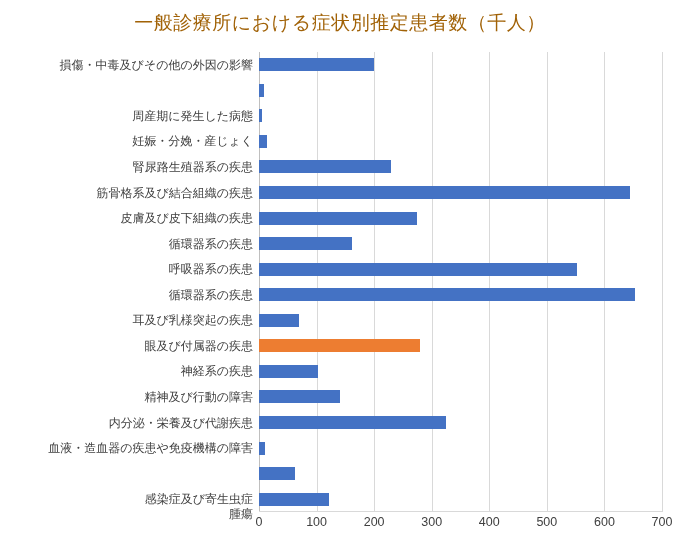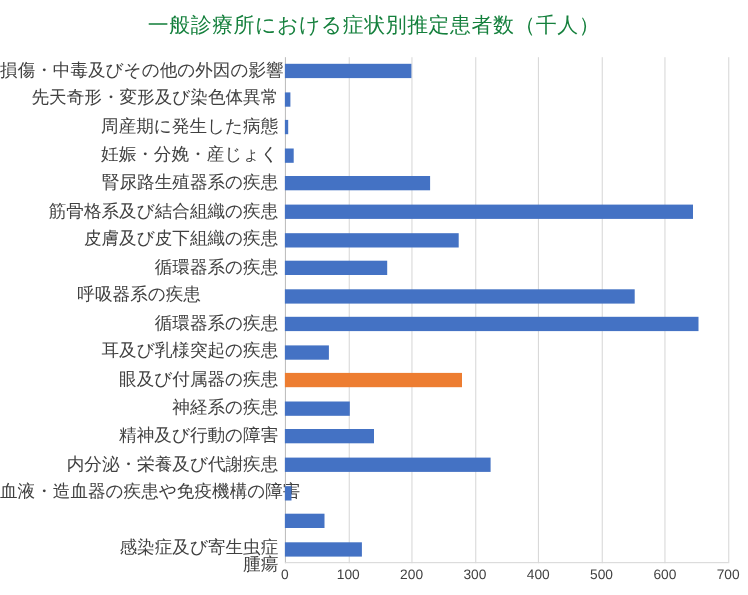--- a/index.html
+++ b/index.html
@@ -20,21 +20,21 @@
     height: 541px;
     box-sizing: border-box;
   }
   #chart-title {
     position: absolute;
     top: 10px;
     left: 0;
     width: 680px;
     text-align: center;
     font-size: 19px;
-    color: #15803d;
+    color: #a16207;
     letter-spacing: 0.5px;
     white-space: nowrap;
   }
   
   #plot {
     position: absolute;
     left: 259px;
     top: 52px;
     width: 403px;
     height: 460px;
@@ -80,21 +80,21 @@
     left: 0;
     top: 52px;
     width: 253px;
     height: 460px;
   }
   .cat-label {
     position: absolute;
     right: 0;
     width: 253px;
     text-align: right;
-    font-size: 16px;
+    font-size: 12px;
     color: #404040;
     white-space: nowrap;
     line-height: 14px;
   }
   
   #x-labels {
     position: absolute;
     left: 259px;
     top: 515px;
     width: 403px;
@@ -111,28 +111,27 @@
 </style>
 </head>
 <body>
 
 <div id="chart-root">
 
   <div id="chart-title">一般診療所における症状別推定患者数（千人）</div>
 
   <div id="cat-labels">
       <div class="cat-label" style="top: 5.77778px;">損傷・中毒及びその他の外因の影響</div>
-      <div class="cat-label" style="top: 31.3333px;">先天奇形・変形及び染色体異常</div>
       <div class="cat-label" style="top: 56.8889px;">周産期に発生した病態</div>
       <div class="cat-label" style="top: 82.4444px;">妊娠・分娩・産じょく</div>
       <div class="cat-label" style="top: 108px;">腎尿路生殖器系の疾患</div>
       <div class="cat-label" style="top: 133.556px;">筋骨格系及び結合組織の疾患</div>
       <div class="cat-label" style="top: 159.111px;">皮膚及び皮下組織の疾患</div>
       <div class="cat-label" style="top: 184.667px;">循環器系の疾患</div>
-      <div class="cat-label" style="top: 210.222px; text-align: center;">呼吸器系の疾患</div>
+      <div class="cat-label" style="top: 210.222px;">呼吸器系の疾患</div>
       <div class="cat-label" style="top: 235.778px;">循環器系の疾患</div>
       <div class="cat-label" style="top: 261.333px;">耳及び乳様突起の疾患</div>
       <div class="cat-label" style="top: 286.889px;">眼及び付属器の疾患</div>
       <div class="cat-label" style="top: 312.444px; margin-left: 44px;">神経系の疾患</div>
       <div class="cat-label" style="top: 338px;">精神及び行動の障害</div>
       <div class="cat-label" style="top: 363.556px;">内分泌・栄養及び代謝疾患</div>
       <div class="cat-label" style="top: 389.111px; padding-left: 16px;">血液・造血器の疾患や免疫機構の障害</div>
       <div class="cat-label" style="top: 414.667px; margin-top: 40px;">腫瘍</div>
       <div class="cat-label" style="top: 440.222px;">感染症及び寄生虫症</div>
     </div>

